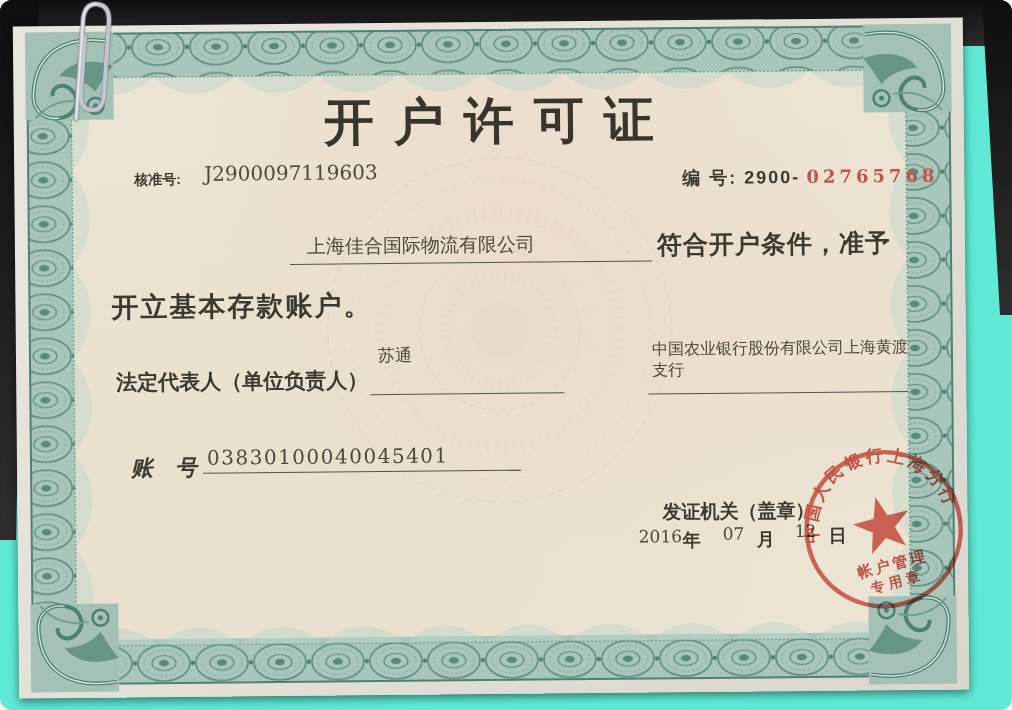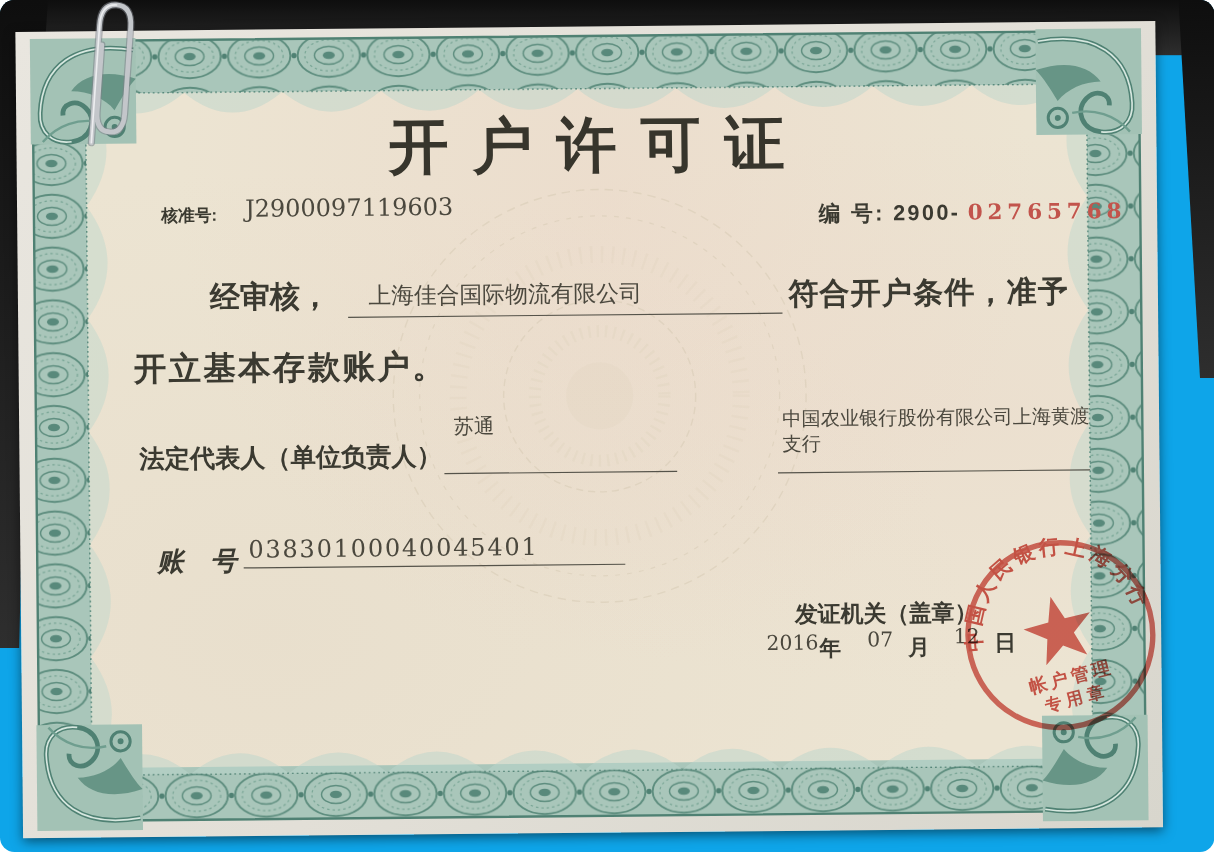--- a/index.html
+++ b/index.html
@@ -1,18 +1,18 @@
 <!DOCTYPE html>
 <html><head>
 <meta charset="utf-8">
 <style>
   html,body{margin:0;padding:0;background:#ffffff;}
   .stage{
     position:relative;width:1012px;height:710px;
-    background:#0ea5e9;border-radius:12px;overflow:hidden;
+    background:#5eead4;border-radius:12px;overflow:hidden;
     font-family:"Liberation Sans","DejaVu Sans",sans-serif;
   }
   
   .desk{position:absolute;background:linear-gradient(180deg,#0e0e0e,#2e2e2e);}
   .desk-top{left:0;top:0;width:100%;height:46px;}
   .desk-left{left:0;top:0;width:40px;height:540px;
     clip-path:polygon(0 0,100% 0,55% 50%,40% 100%,0 100%);}
   .desk-right{right:0;top:0;width:40px;height:315px;
     clip-path:polygon(25% 0,100% 0,100% 100%,70% 100%);}
   
@@ -117,21 +117,20 @@
     <div class="content">
       <div class="title">开户许可证</div>
 
       <div class="lbl" style="left:120px;top:146px;font-size:14px;">核准号:</div>
       <div class="val" style="left:190px;top:137px;font-size:20px;">J2900097119603</div>
 
       <div class="serial-row">
         <span class="s-label">编 号: 2900-</span><span class="s-value" style="color:#c2544c;">02765768</span>
       </div>
 
-      <div class="lbl" style="left:160px;top:206px;font-size:25px;">经审核，</div>
       <div class="val" style="left:292px;top:210px;font-size:19px;">上海佳合国际物流有限公司</div>
       <div class="rule" style="left:275px;top:240px;width:362px;"></div>
       <div class="lbl" style="left:642px;top:208px;font-size:25px;letter-spacing:1px;">符合开户条件，准予</div>
 
       <div class="lbl" style="left:96px;top:264px;font-size:27px;letter-spacing:2px;">开立基本存款账户。</div>
 
       <div class="lbl" style="left:100px;top:343px;font-size:21px;">法定代表人（单位负责人）</div>
       <div class="val" style="left:362px;top:321px;font-size:17px;">苏通</div>
       <div class="rule" style="left:354px;top:371px;width:194px;"></div>
 

